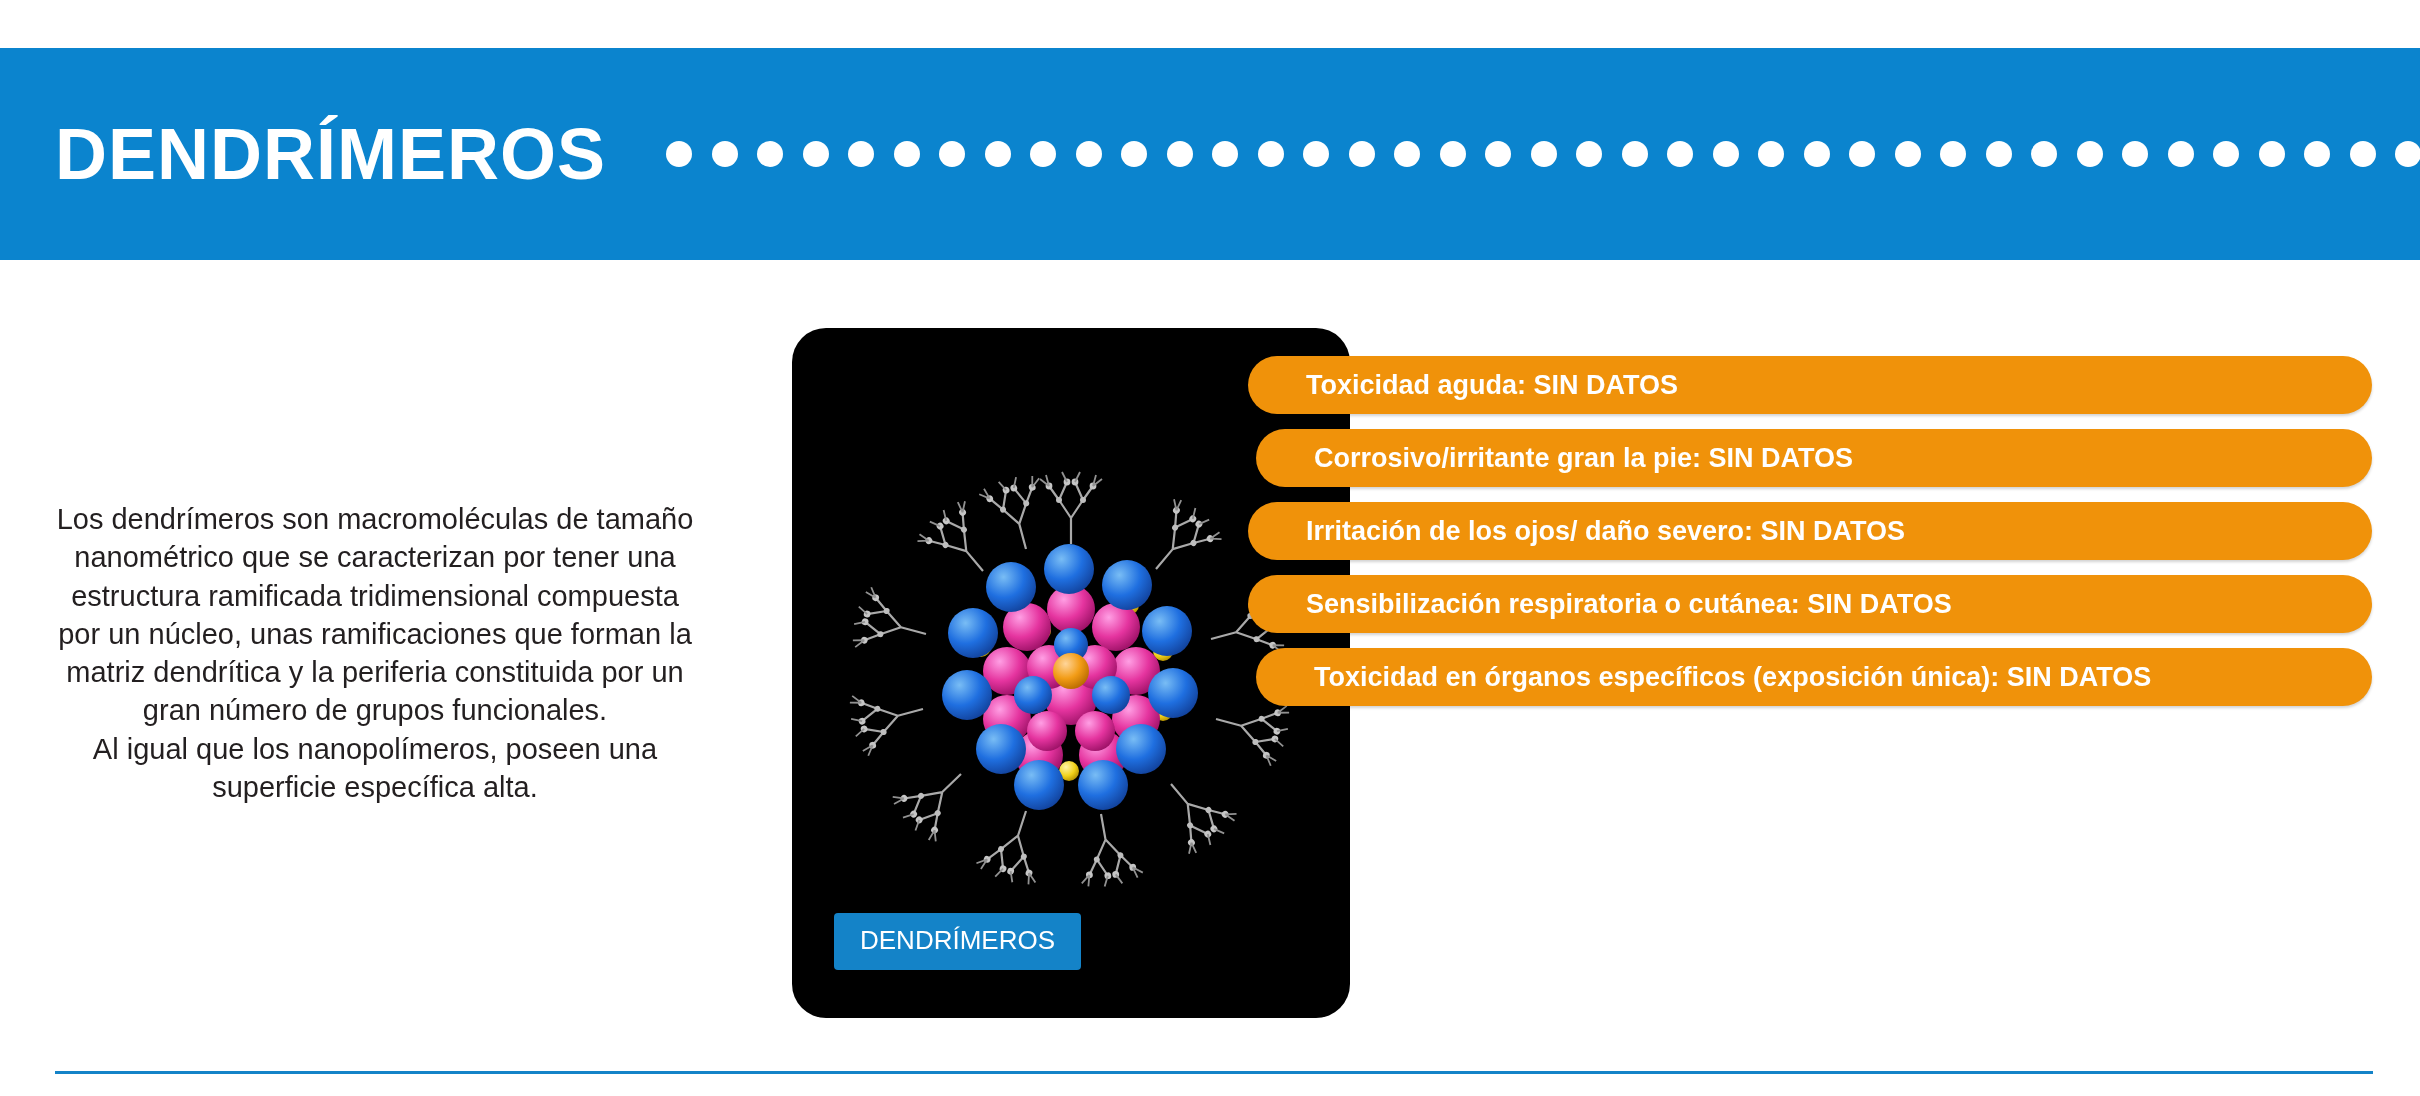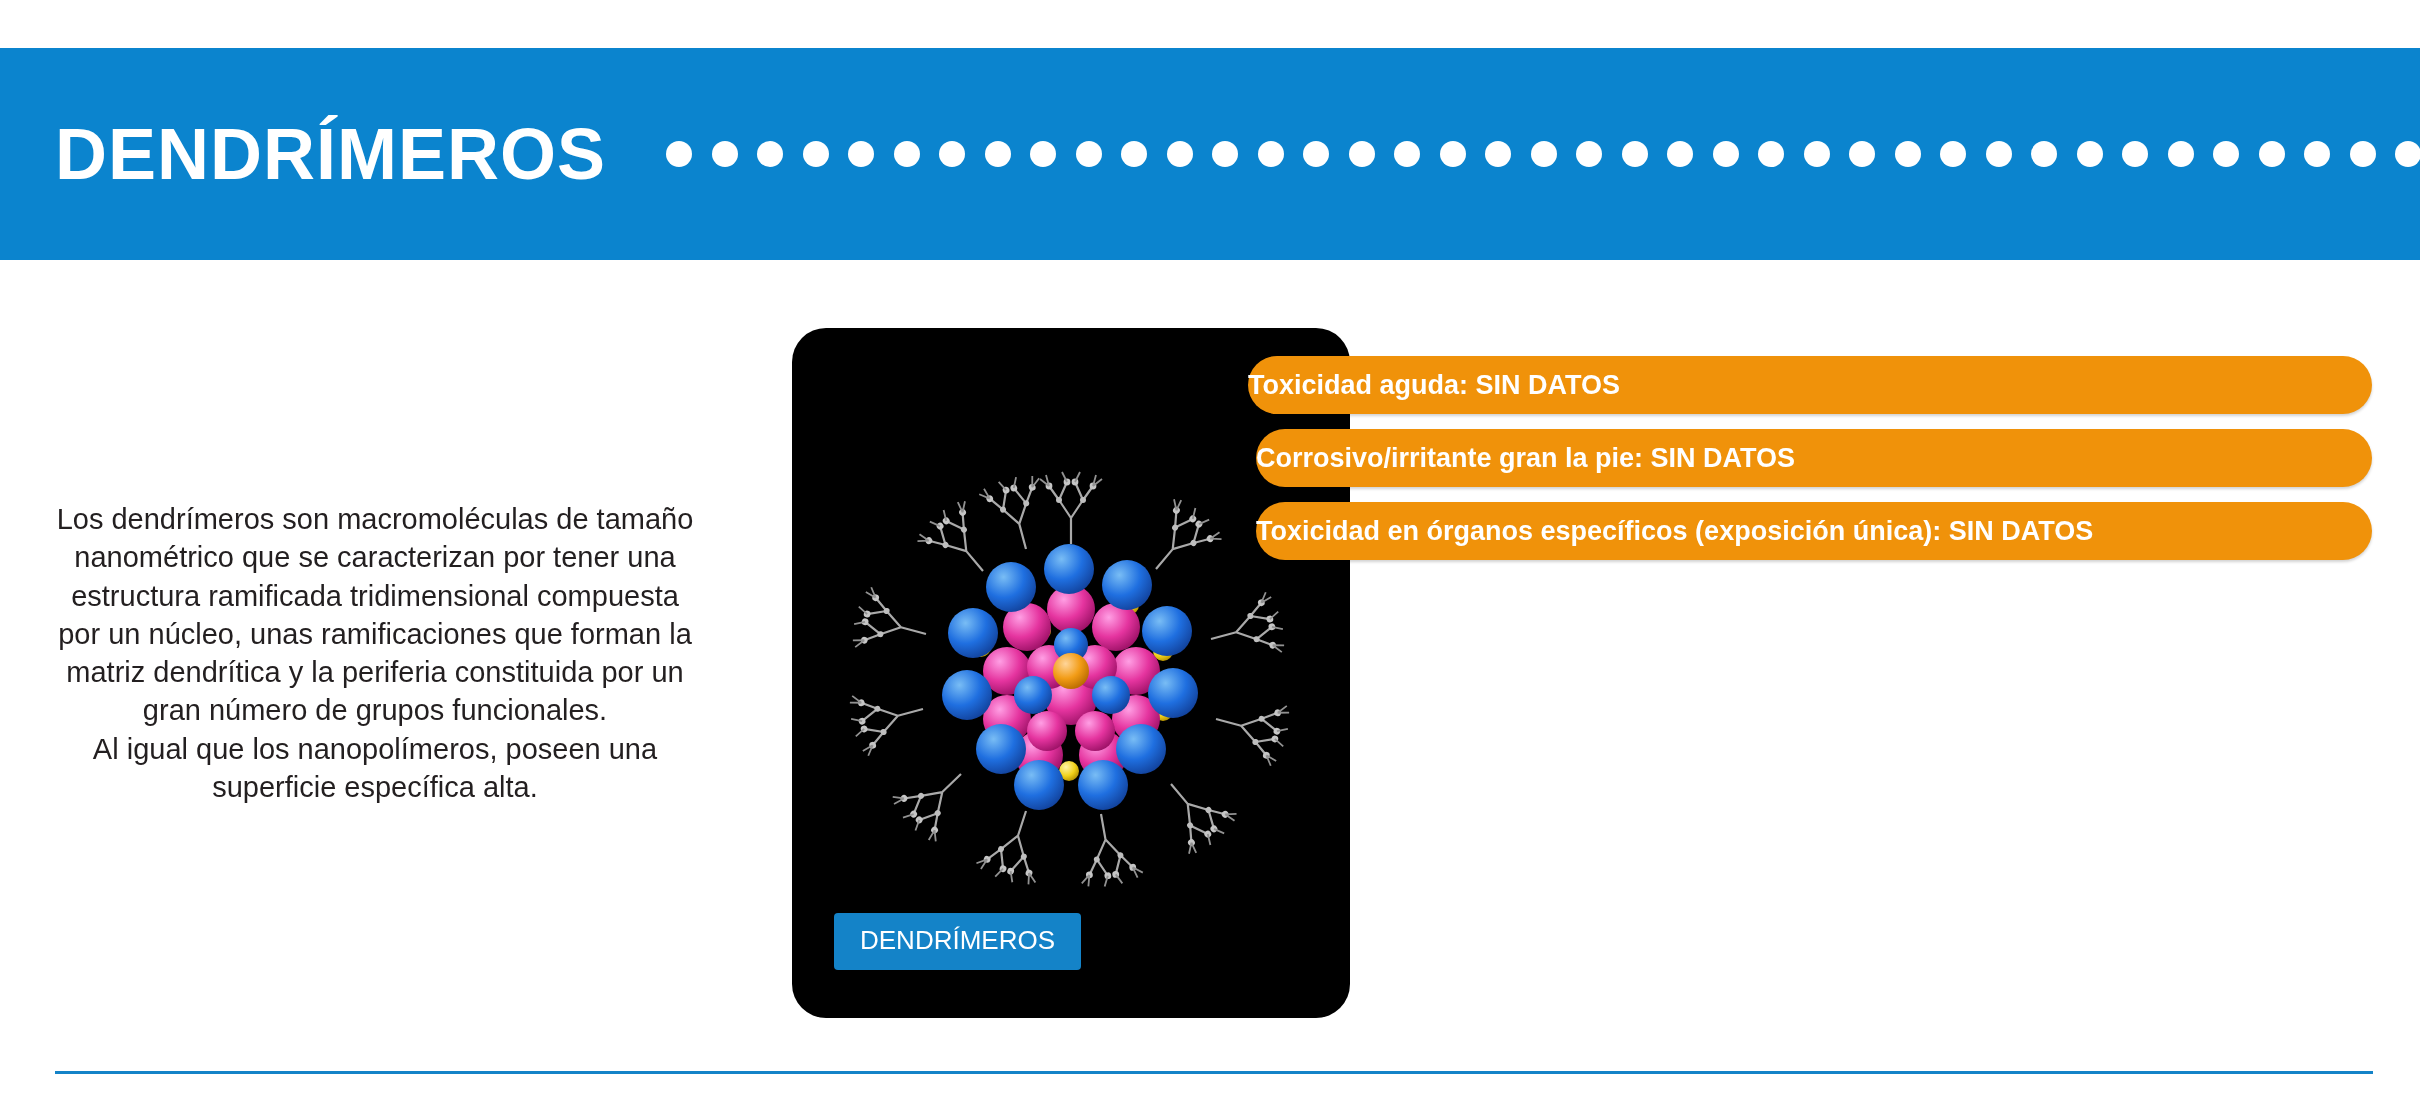--- a/index.html
+++ b/index.html
@@ -109,20 +109,21 @@
     border-radius: 29px;
     display: flex;
     align-items: center;
     margin-bottom: 15px;
     box-shadow: 0 2px 3px rgba(0,0,0,0.18);
   }
   .pill-label {
     color: #ffffff;
     font-size: 27px;
     font-weight: bold;
+    margin-left: 58px;
     white-space: nowrap;
   }
   .pill.wide { width: 1124px; }
   .pill.indent { margin-left: 8px; width: 1116px; }
 
   
   .bottom-rule {
     position: absolute;
     left: 55px;
     bottom: 22px;
@@ -288,18 +289,24 @@
   <div class="image-caption">DENDRÍMEROS</div>
 </div>
 
 <div class="pill-list">
   <div class="pill wide">
     <span class="pill-label">Toxicidad aguda:  SIN DATOS</span>
   </div>
   <div class="pill indent">
     <span class="pill-label">Corrosivo/irritante gran la pie: SIN DATOS</span>
   </div>
+  <div class="pill wide">
+    <span class="pill-label">Irritación de los ojos/ daño severo: SIN DATOS</span>
+  </div>
+  <div class="pill wide">
+    <span class="pill-label">Sensibilización respiratoria o cutánea: SIN DATOS</span>
+  </div>
   <div class="pill indent">
     <span class="pill-label">Toxicidad en órganos específicos (exposición única): SIN DATOS</span>
   </div>
 </div>
 
 <div class="bottom-rule"></div>
 
 </body></html>

